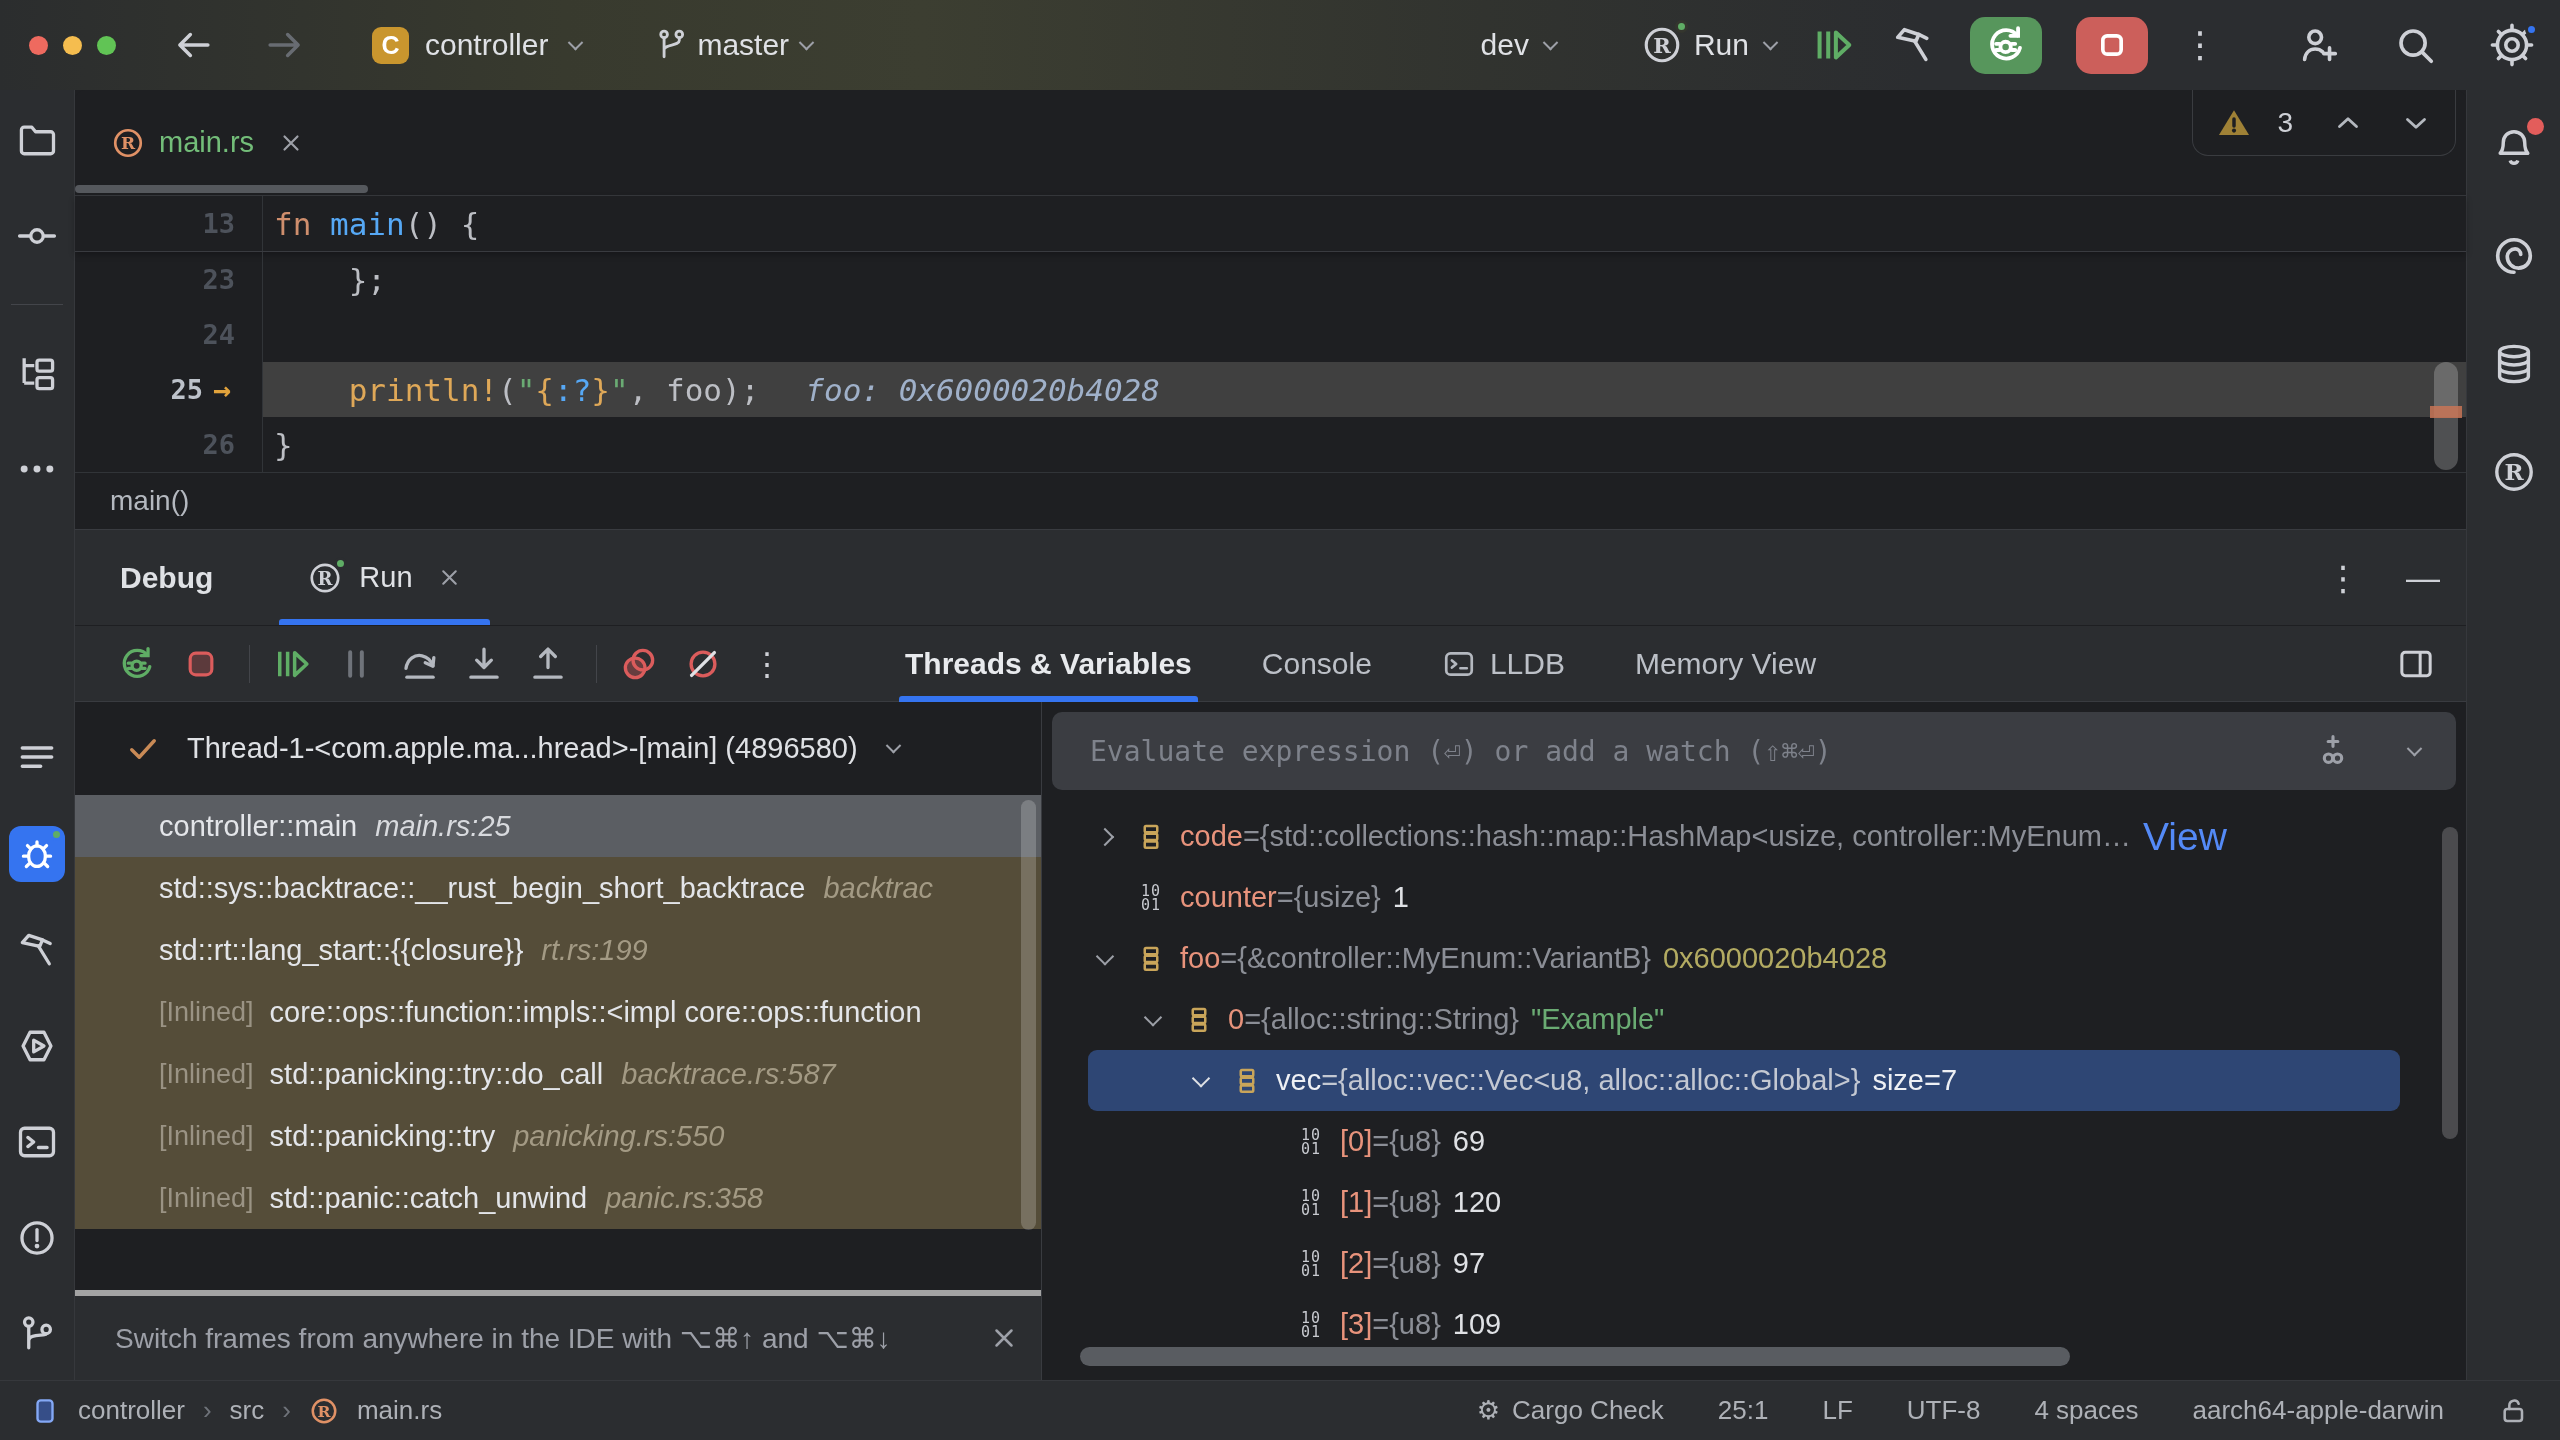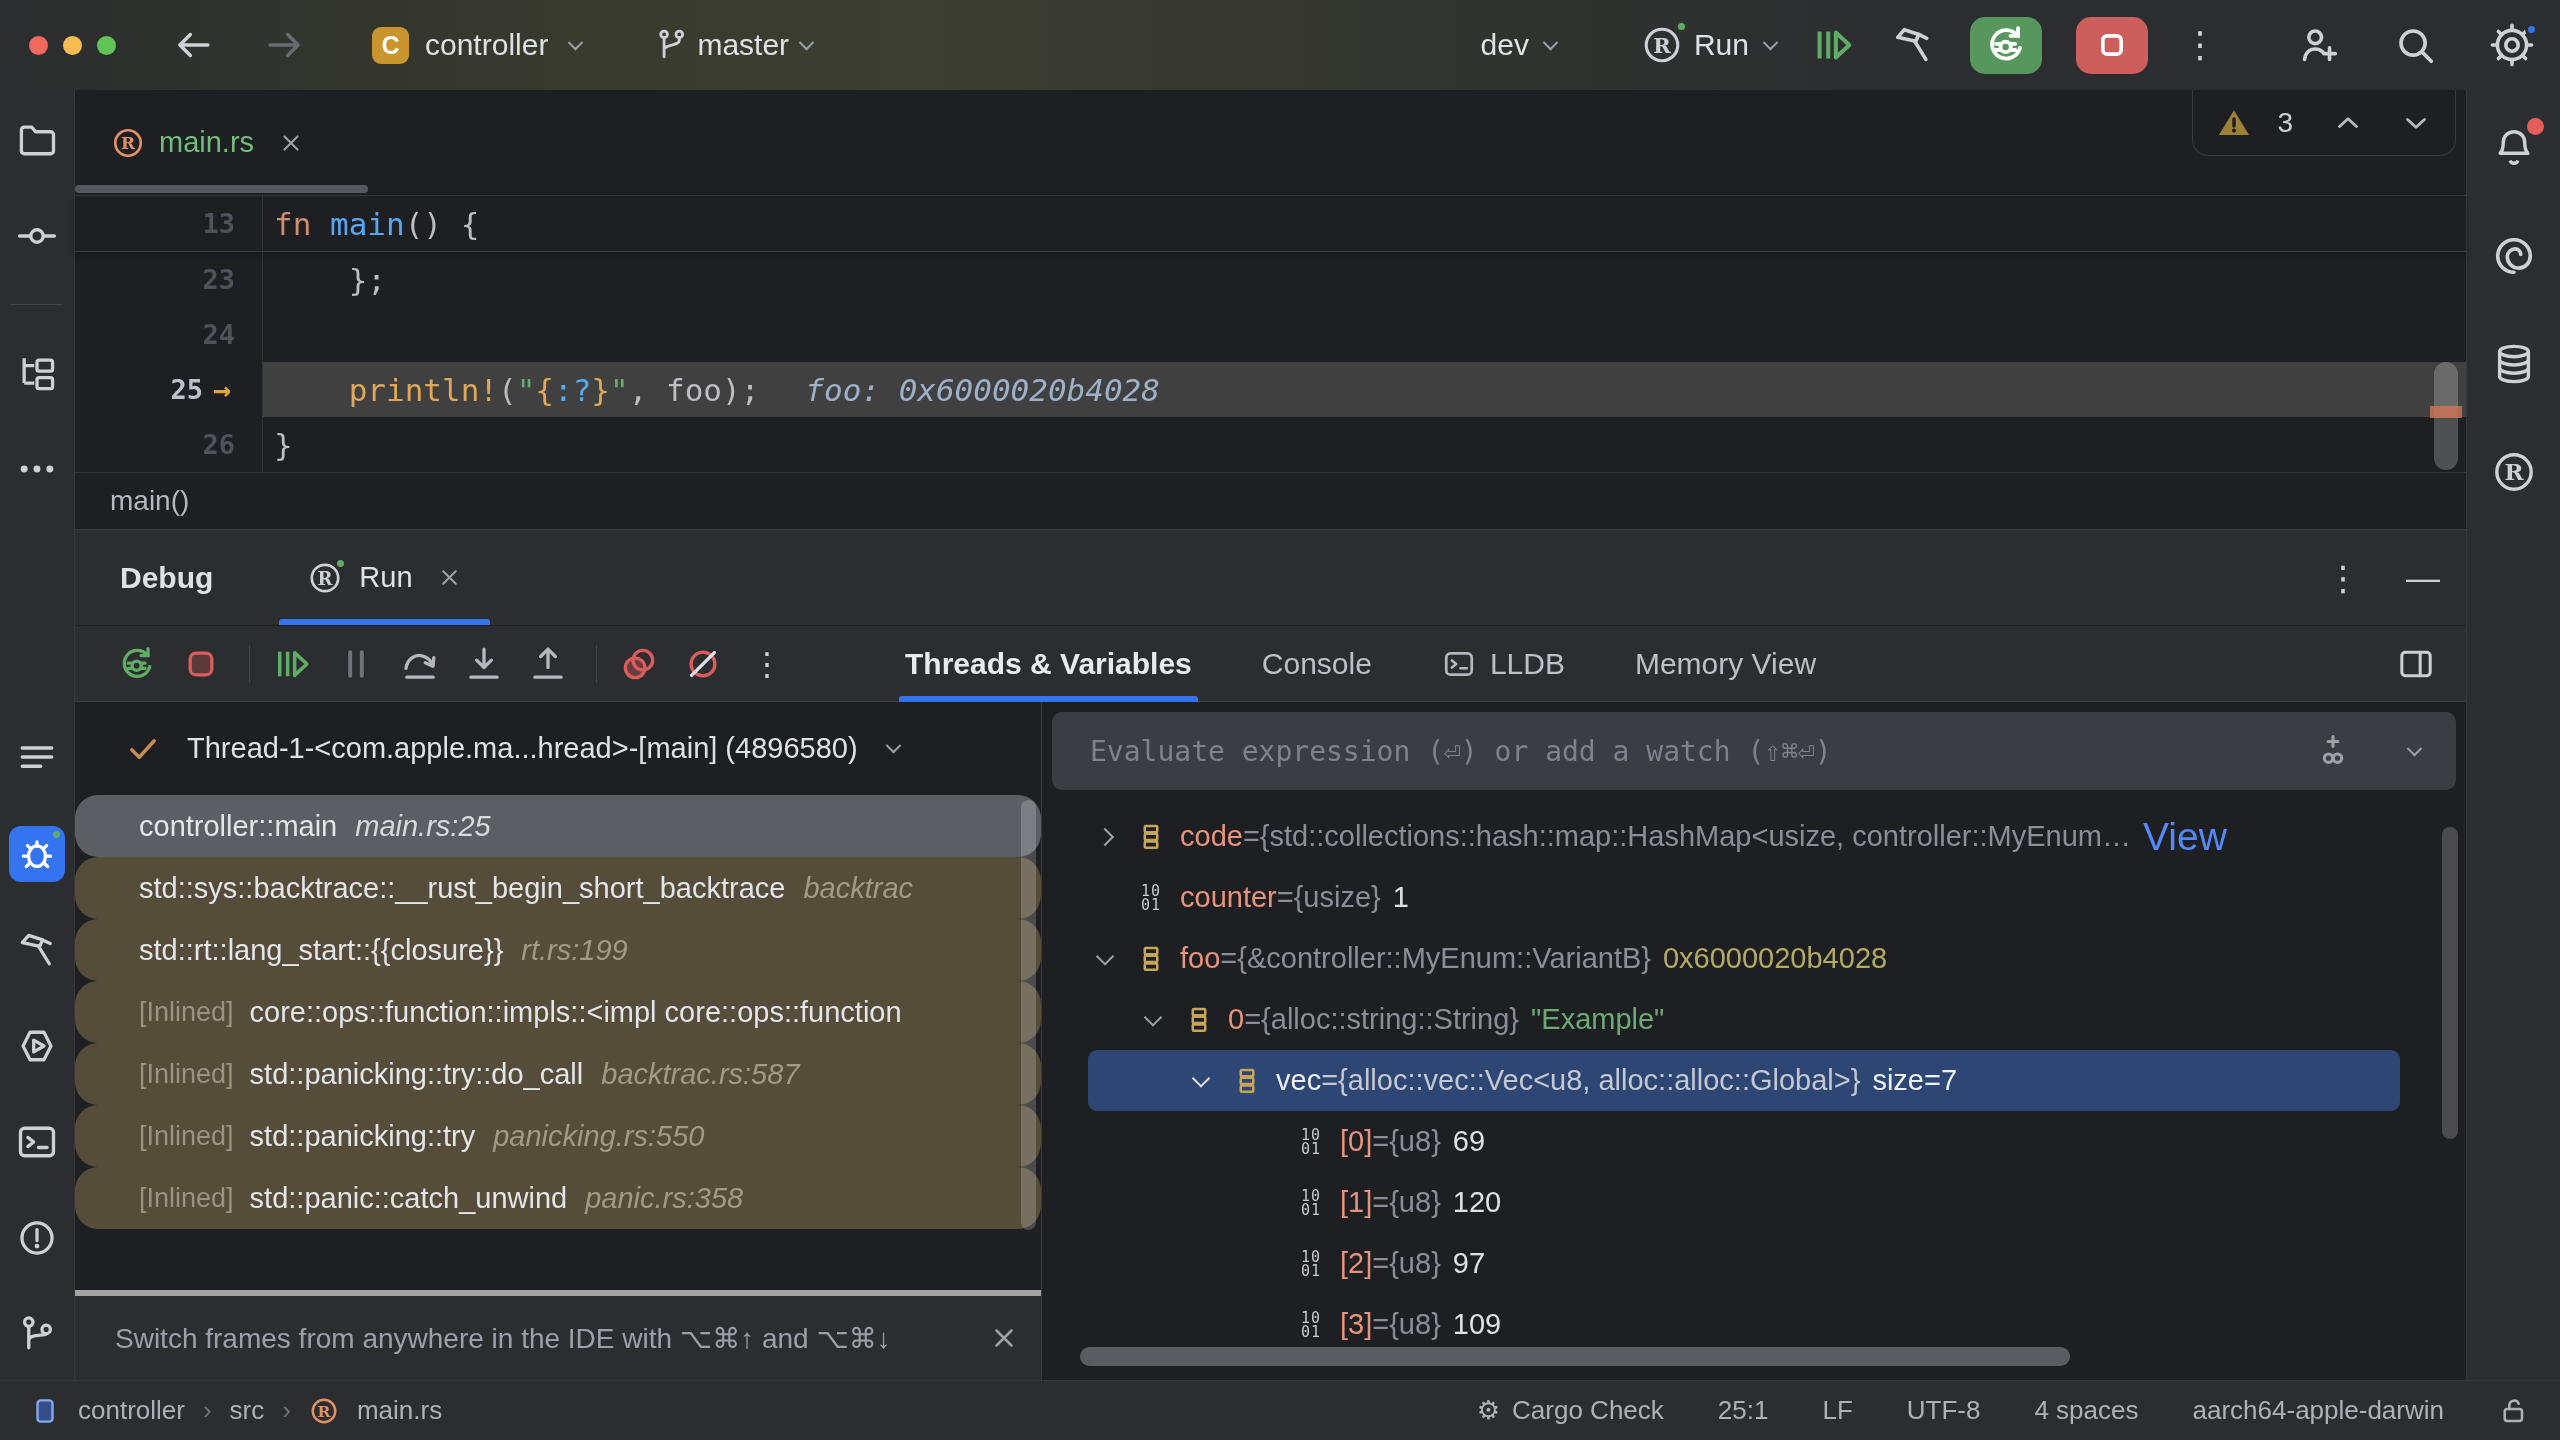--- a/index.html
+++ b/index.html
@@ -103,22 +103,22 @@
   .dtab.active { color:#e8eaed; font-weight:600; }
   .dtab.active::after { content:""; position:absolute; left:-6px; right:-6px; bottom:-1px; height:6px;
     border-radius:3px 3px 0 0; background:#3574f0; }
   .layout-btn { position:absolute; right:30px; color:#ced0d6; }
 
   .dbg-body { position:absolute; top:172px; left:0; right:0; bottom:0; display:flex; }
   .frames-pane { position:relative; width:967px; flex:none; border-right:1px solid #393b40; overflow:hidden; }
   .thread-row { height:93px; display:flex; align-items:center; padding-left:50px; gap:26px; }
   .thread-label { font-size:29px; color:#dfe1e5; white-space:nowrap; }
   .frames { position:absolute; top:93px; left:0; right:0; height:495px; overflow:hidden; }
-  .frame { height:62px; display:flex; align-items:center; padding-left:64px; white-space:nowrap;
-    background:#554d39; overflow:hidden;border-radius:23px; }
+  .frame { height:62px; display:flex; align-items:center; padding-left:84px; white-space:nowrap;
+    background:#554d39; overflow:hidden; }
   .frame.selected { background:#5b5e63; }
   .fprefix { color:#9a9384; font-size:27px; margin-right:16px; }
   .fname { font-size:29px; color:#e3e5e9; }
   .floc { font-size:29px; font-style:italic; color:#a39a84; margin-left:18px; }
   .frame.selected .floc { color:#d8dade; }
   .frames-vscroll { position:absolute; right:5px; top:98px; width:15px; height:430px; border-radius:8px;
     background:rgba(255,255,255,.20); }
   .frames-hscroll { position:absolute; left:22px; top:590px; width:506px; height:19px; border-radius:10px;
     background:#595c61; }
   .hint-row { position:absolute; left:0; right:0; bottom:0; top:588px; background:#2b2d30;
@@ -593,21 +593,21 @@
                 <span class="fname">std::rt::lang_start::{{closure}}</span>
                 <span class="floc">rt.rs:199</span>
               </div>
               <div class="frame">
                 <span class="fprefix">[Inlined]</span>
                 <span class="fname">core::ops::function::impls::&lt;impl core::ops::function</span>
               </div>
               <div class="frame">
                 <span class="fprefix">[Inlined]</span>
                 <span class="fname">std::panicking::try::do_call</span>
-                <span class="floc">backtrac.rs:587</span>
+                <span class="floc">backtrace.rs:587</span>
               </div>
               <div class="frame">
                 <span class="fprefix">[Inlined]</span>
                 <span class="fname">std::panicking::try</span>
                 <span class="floc">panicking.rs:550</span>
               </div>
               <div class="frame">
                 <span class="fprefix">[Inlined]</span>
                 <span class="fname">std::panic::catch_unwind</span>
                 <span class="floc">panic.rs:358</span>

